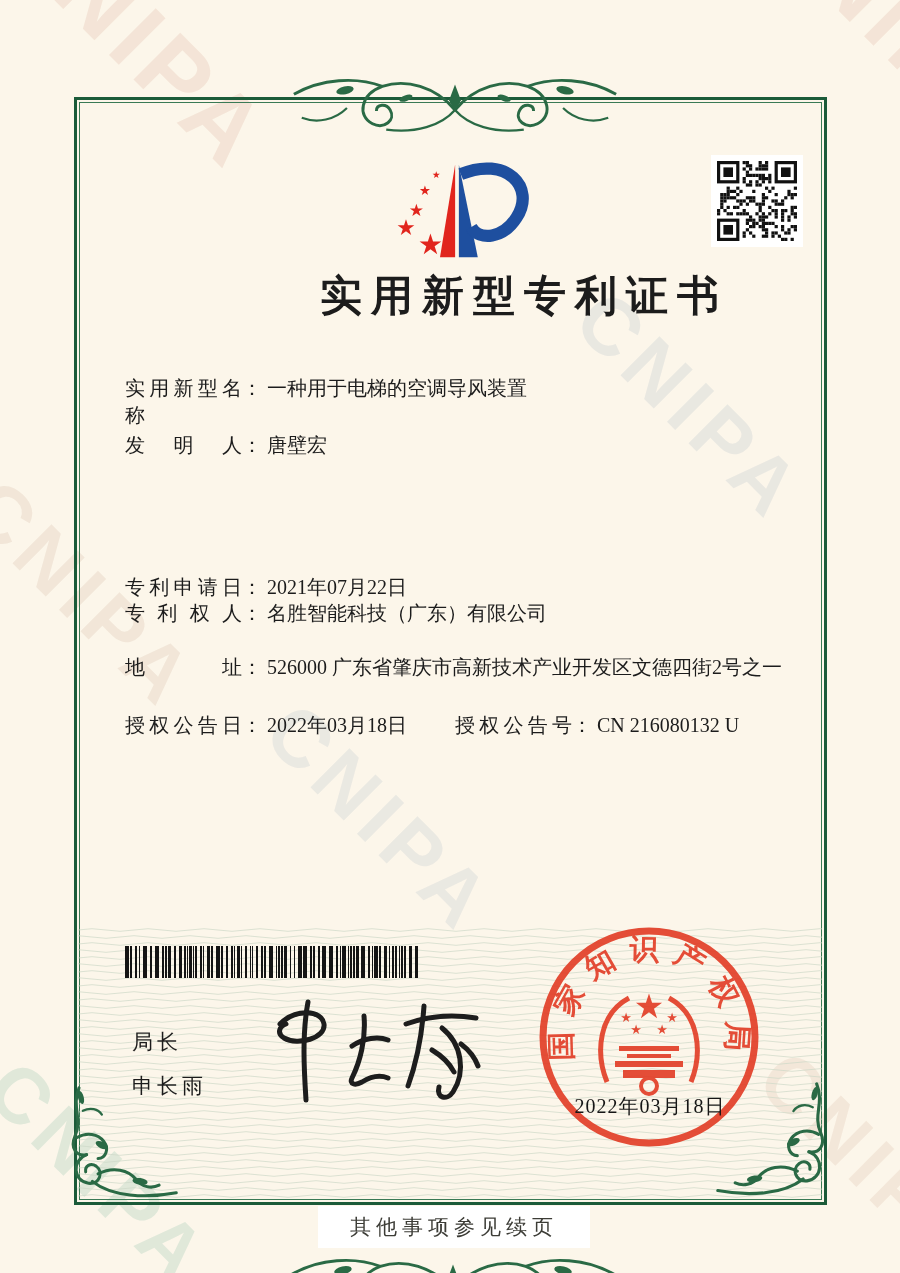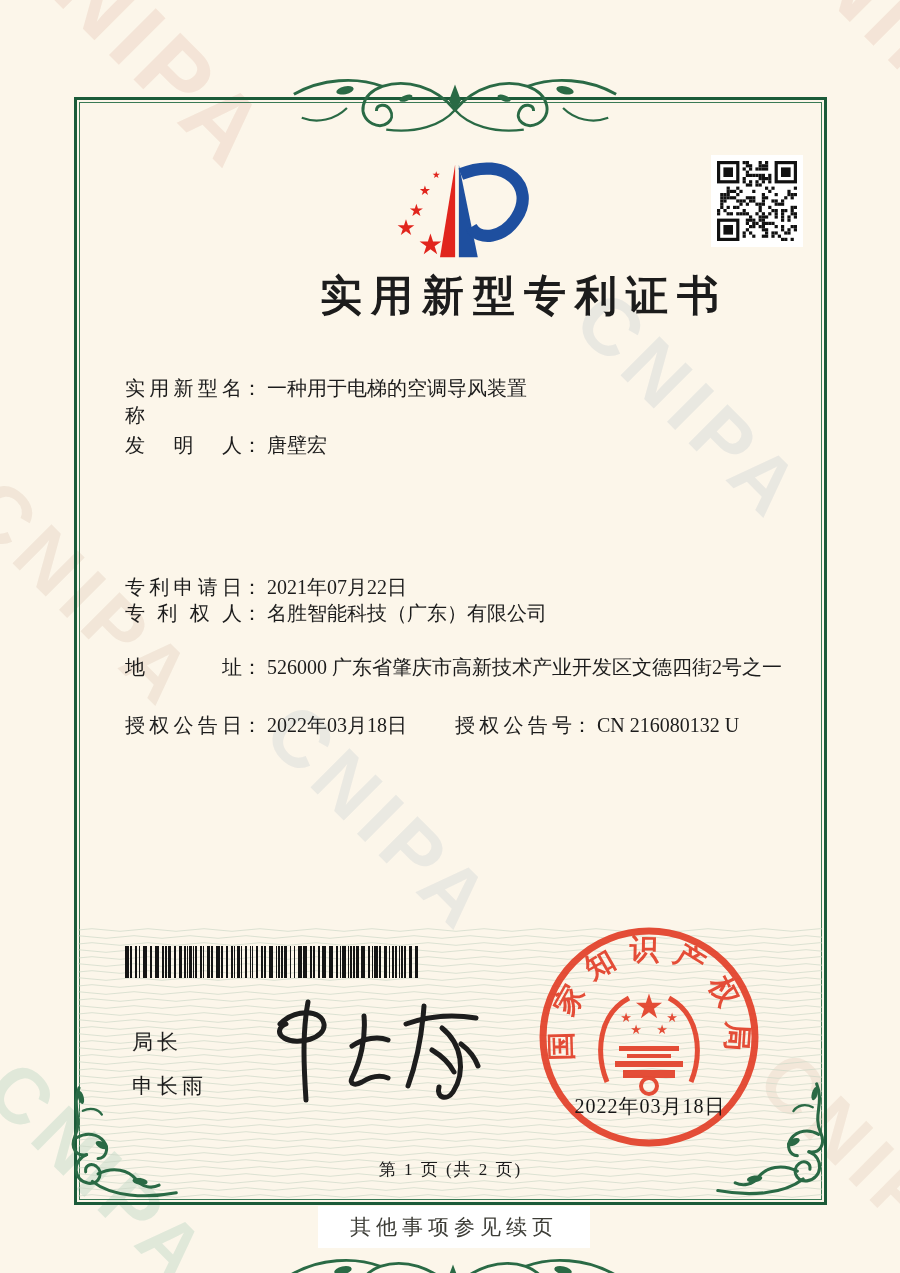--- a/index.html
+++ b/index.html
@@ -418,17 +418,16 @@
       <rect x="-30" y="6" width="60" height="5" stroke="none"></rect>
       <rect x="-22" y="14" width="44" height="4" stroke="none"></rect>
       <rect x="-34" y="21" width="68" height="6" stroke="none"></rect>
       <rect x="-26" y="30" width="52" height="8" stroke="none"></rect>
       <path d="M-42,42 C-54,12 -50,-26 -20,-42 M42,42 C54,12 50,-26 20,-42" fill="none" stroke-width="5"></path>
       <circle cx="0" cy="46" r="8" fill="none" stroke-width="4"></circle>
     </g>
   </svg>
   <div class="seal-date">2022年03月18日</div>
 
-  <div class="page-num">第 1 页 (共 2 页)</div>
 
   <div class="footer-note">其他事项参见续页</div>
 
 </div>
 
 </body></html>

